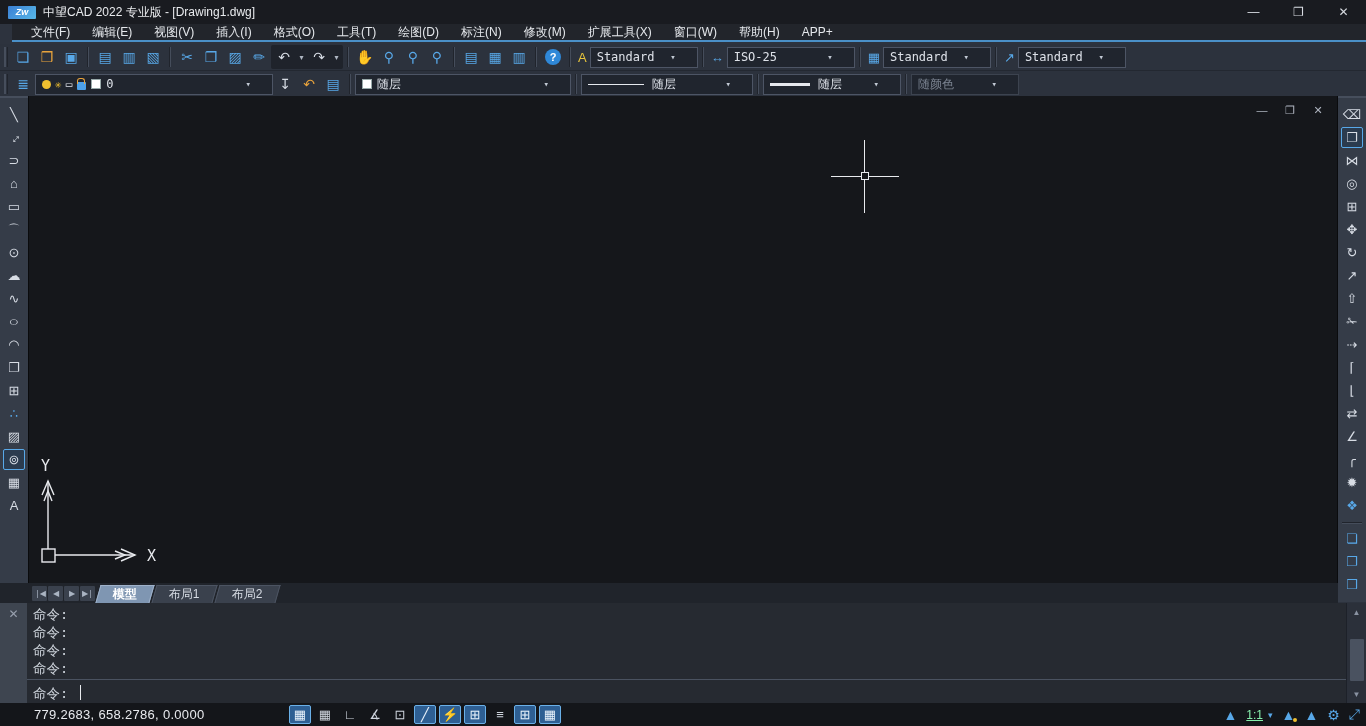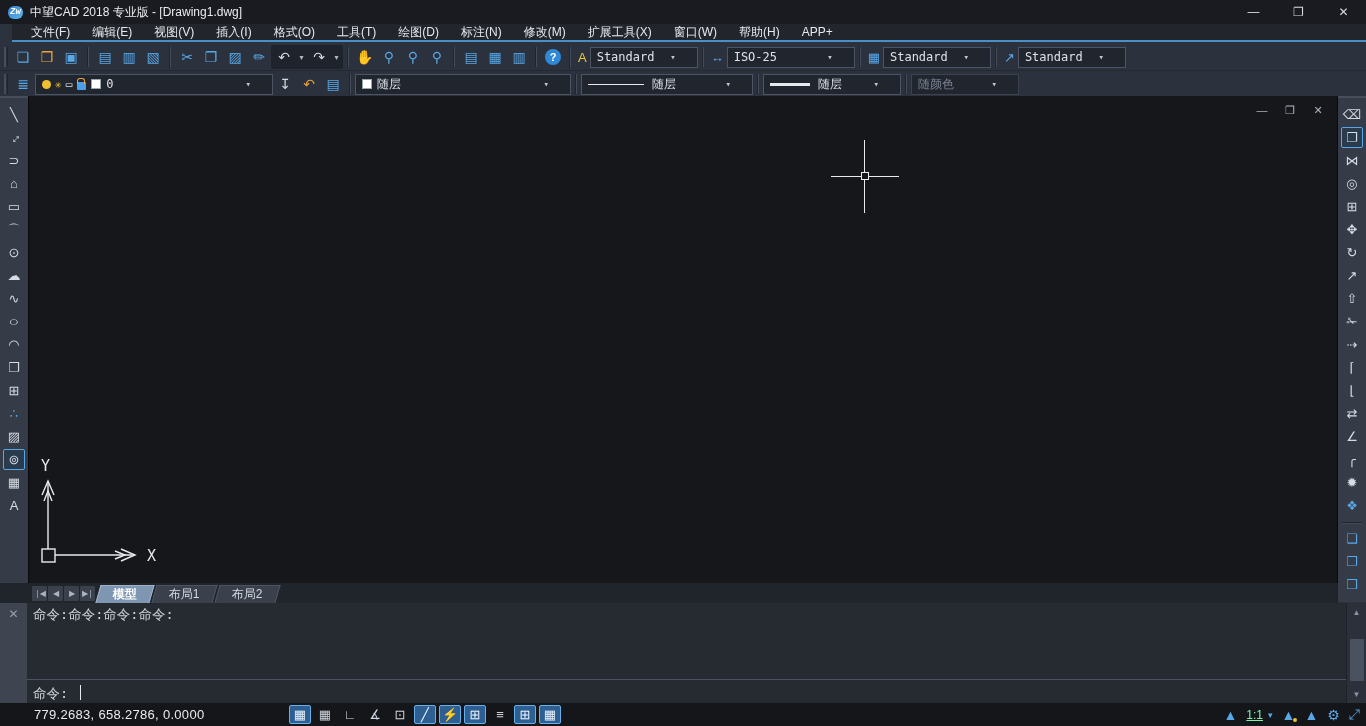--- a/index.html
+++ b/index.html
@@ -2,21 +2,21 @@
 <html><head>
 <meta charset="utf-8">
 <style>
   * { margin:0; padding:0; box-sizing:border-box; }
   html,body { width:1366px; height:726px; background:#000; overflow:hidden; }
   body { font-family:"Liberation Sans", sans-serif; }
   #app { position:relative; width:1366px; height:726px; background:#2d333e; }
 
   
   #titlebar { position:absolute; left:0; top:0; width:100%; height:24px; background:#191b20; display:flex; align-items:center; color:#e9ebee; font-size:12px; }
-  #logo { width:15px; height:13px; margin:0 7px 0 8px; border-radius:6px; background:linear-gradient(135deg,#3a7fd4,#58b8e8); color:#fff; font-size:9px; font-style:italic; font-weight:bold; display:flex; align-items:center; justify-content:center;font-family:Liberation Mono, monospace; }
+  #logo { width:28px; height:13px; margin:0 7px 0 8px; border-radius:1px; background:linear-gradient(135deg,#3a7fd4,#58b8e8); color:#fff; font-size:9px; font-style:italic; font-weight:bold; display:flex; align-items:center; justify-content:center; }
   #win-controls { margin-left:auto; display:flex; height:100%; }
   .win-btn { width:45px; height:100%; display:flex; align-items:center; justify-content:center; color:#d8dce2; font-size:12px; }
 
   
   #menubar { position:absolute; left:0; top:24px; width:100%; height:18px; background:#22252b; display:flex; align-items:center; padding-left:8px; border-bottom:2px solid #4a90c8;margin-left:12px; }
   .menu-item { color:#e5e8ec; font-size:12px; padding:0 11px; height:100%; display:flex; align-items:center; cursor:default; }
 
   
   .toolbar { position:absolute; left:0; width:100%; height:27px; background:#2c323d; display:flex; align-items:center; padding-left:2px; }
   #toolbar1 { top:44px; border-bottom:1px solid #232831; }
@@ -64,21 +64,21 @@
   .tab-nav { width:15px; height:15px; margin:0 1px 2px 0; background:#3a414d; color:#aab4c2; font-size:8px; display:flex; align-items:center; justify-content:center; border-radius:1px; letter-spacing:-1px; }
   .tab { height:18px; padding:0 14px; margin-left:2px; transform:skewX(-16deg); background:#3a414d; color:#d5dae2; display:flex; align-items:center; border:1px solid #4c5462; border-bottom:none; }
   .tab span { transform:skewX(16deg); font-size:12px; }
   .tab.active { background:#7f96b2; border-color:#9fb2ca; color:#ffffff; }
   .tab.active span { font-weight:bold; }
 
   
   #command { position:absolute; left:0; top:603px; width:1366px; height:100px; background:#262a31; display:flex; }
   #cmd-close-col { width:27px; background:#3e4550; display:flex; justify-content:center; padding-top:4px; }
   #cmd-close { color:#99a1af; font-size:12px; width:18px; height:16px; text-align:center; }
-  #cmd-body { flex:1; display:flex; flex-direction:row; font-family:"DejaVu Sans Mono", monospace; font-size:13.5px; color:#ccd2da; padding:2px 0 12px 6px; position:relative; }
+  #cmd-body { flex:1; display:flex; flex-direction:column; font-family:"DejaVu Sans Mono", monospace; font-size:13.5px; color:#ccd2da; padding:2px 0 12px 6px; position:relative; }
   .cmd-line { height:18px; line-height:18px; }
   #cmd-divider { position:absolute; left:0; right:0; top:76px; border-top:1px solid #4a5260; }
   #cmd-prompt { position:absolute; left:6px; top:80px; height:20px; line-height:20px; display:flex; }
   #caret { width:1px; height:15px; background:#e8eaee; margin:2px 0 0 12px; }
   #cmd-scroll { width:20px; background:#2b303a; display:flex; flex-direction:column; align-items:center; border-left:1px solid #1d2129; }
   .scr-btn { height:18px; width:100%; display:flex; align-items:center; justify-content:center; color:#8a93a2; font-size:8px; }
   #scr-thumb { width:14px; height:42px; background:#4a5260; margin-top:18px; border-radius:1px; }
 
   
   #statusbar { position:absolute; left:0; top:703px; width:1366px; height:23px; background:#14161a; display:flex; align-items:center; color:#e8eaee; }
@@ -92,21 +92,21 @@
   #anno-scale { color:#86efac; font-size:12px;text-decoration:underline; }
   #scale-dd { color:#58a8e8; font-size:9px; margin-left:-4px; }
 </style>
 </head>
 <body>
 
 <div id="app">
 
   <div id="titlebar">
     <div id="logo">Zw</div>
-    <span>中望CAD 2018 专业版 - [Drawing1.dwg]</span>
+    <span>中望CAD 2022 专业版 - [Drawing1.dwg]</span>
     <div id="win-controls">
         <div class="win-btn">—</div>
         <div class="win-btn">❐</div>
         <div class="win-btn">✕</div>
       </div>
   </div>
 
   <div id="menubar">
       <div class="menu-item">文件(F)</div>
       <div class="menu-item">编辑(E)</div>

